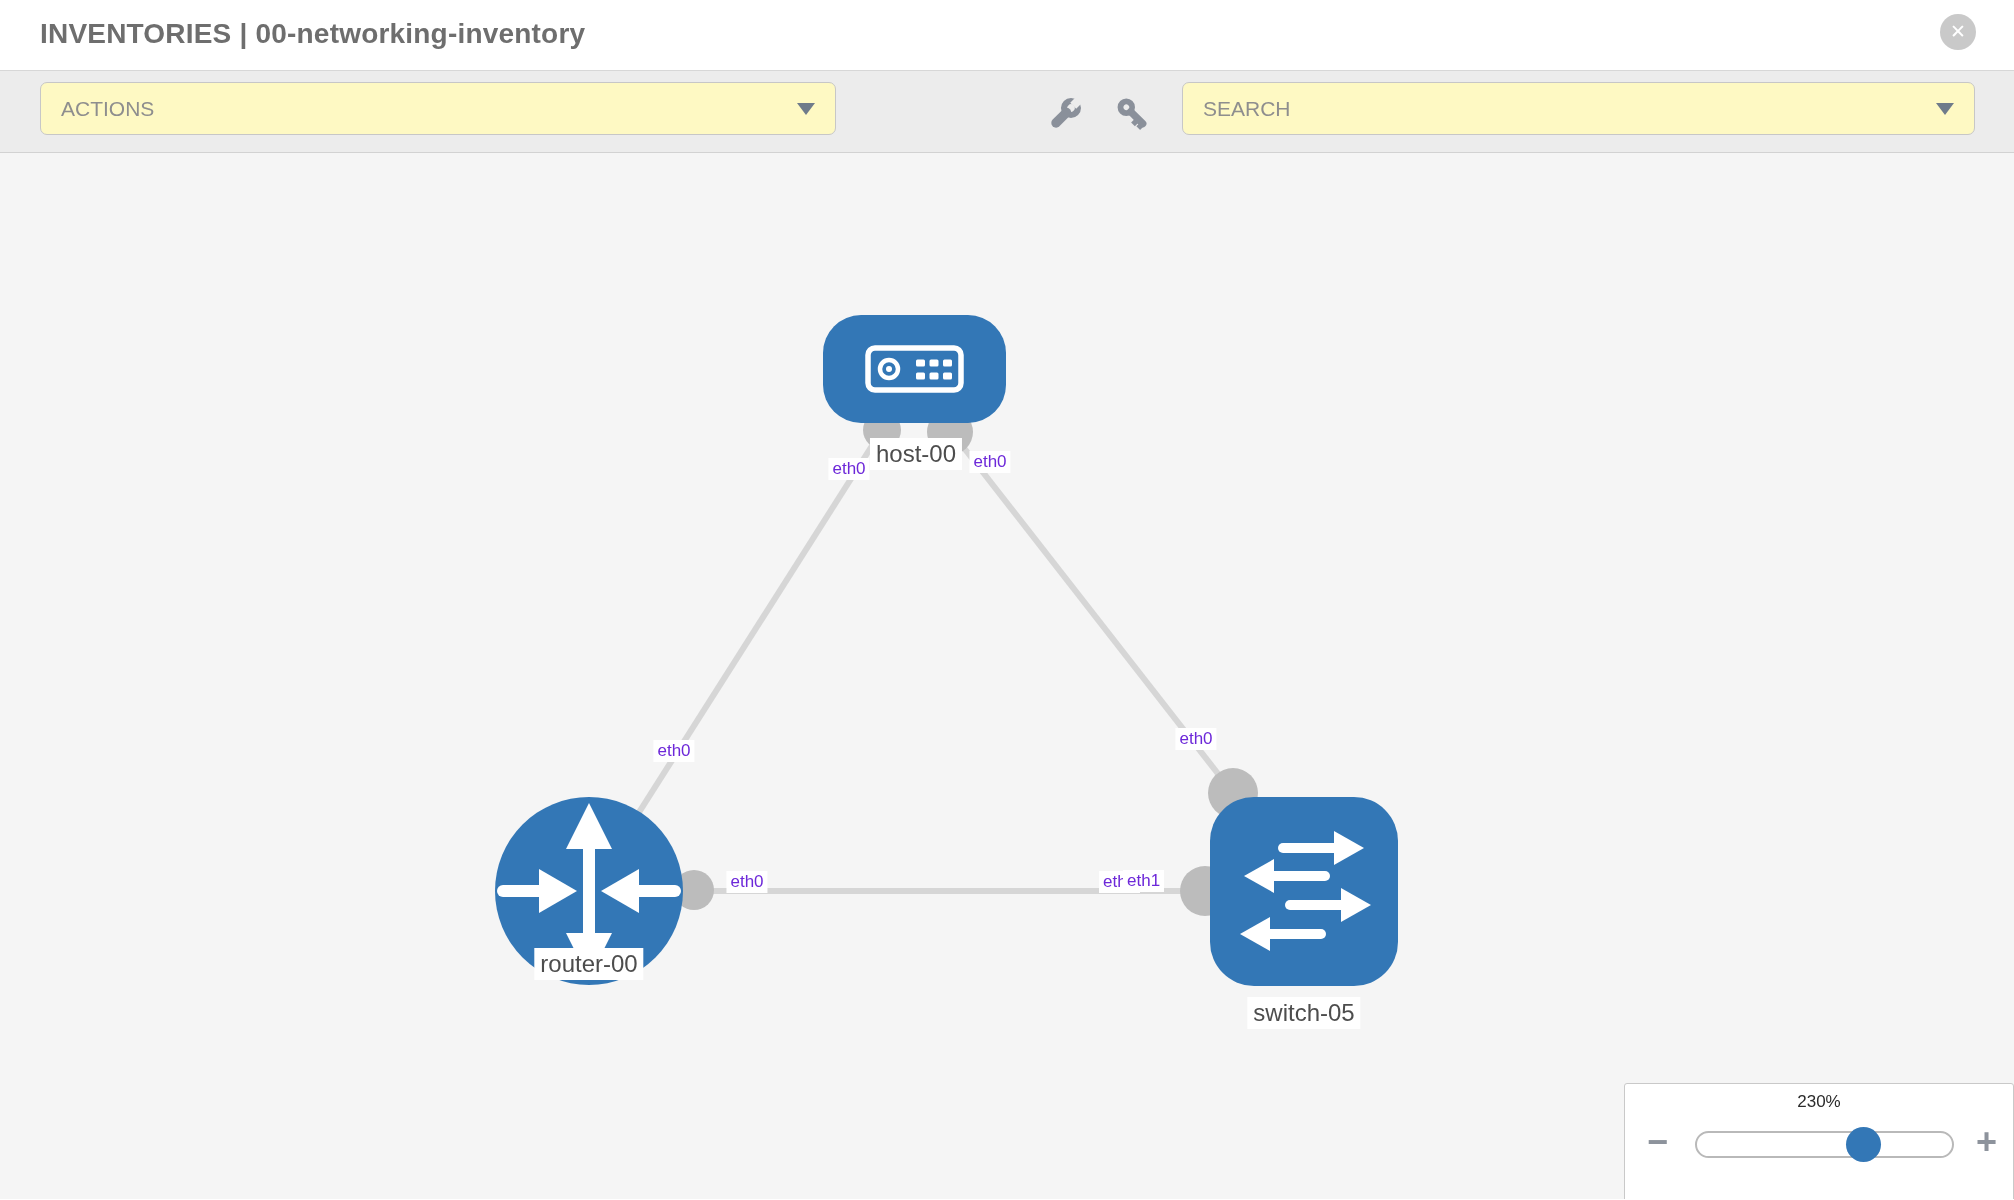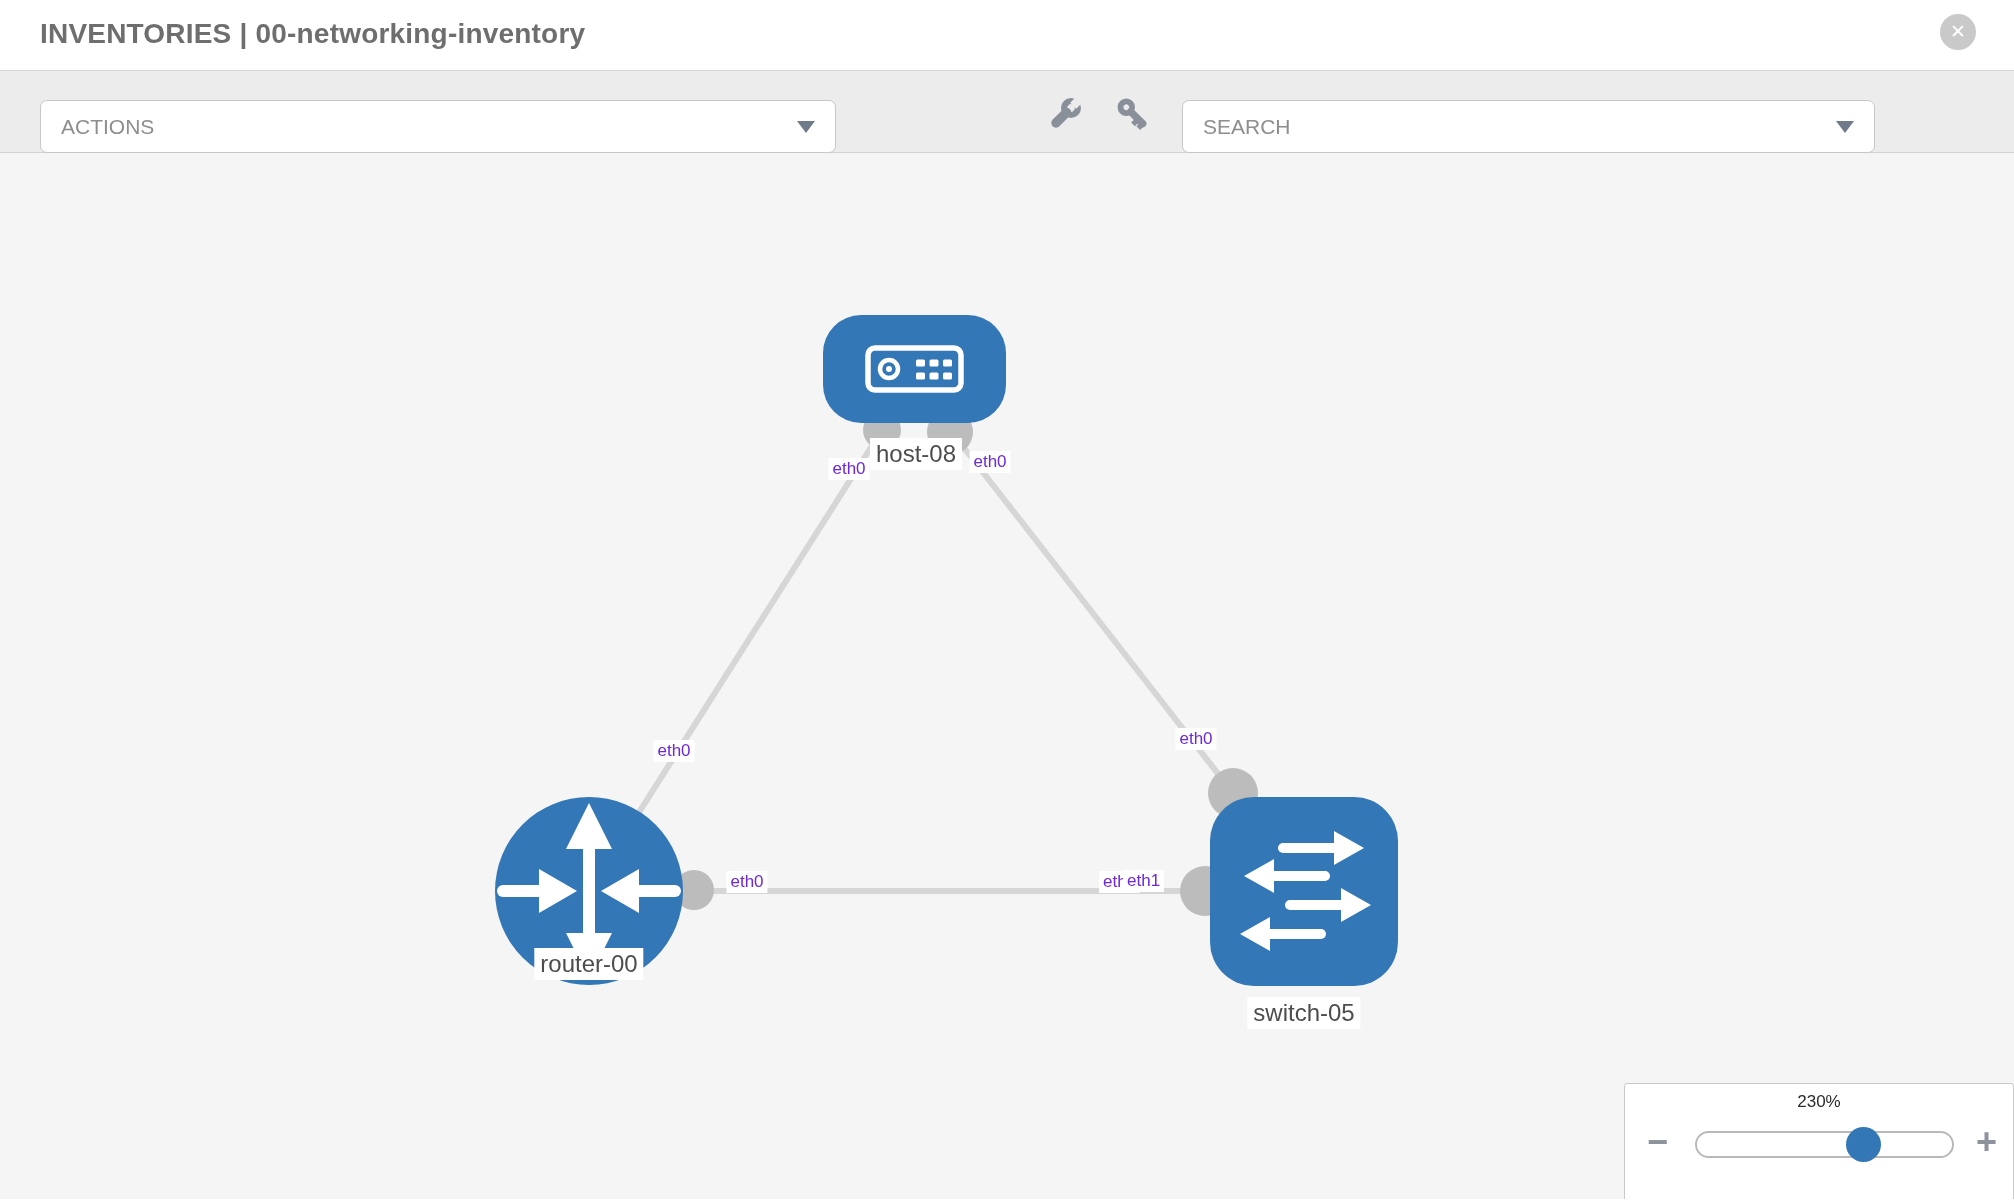--- a/index.html
+++ b/index.html
@@ -6,25 +6,25 @@
   html,body { width:2014px; height:1200px; overflow:hidden; }
   body { font-family:"Liberation Sans","DejaVu Sans",sans-serif; background:#ffffff; position:relative; }
 
   
   .header { position:relative; height:71px; background:#ffffff; border-bottom:1px solid #d7d7d7; }
   .header-title { position:absolute; left:40px; top:0; line-height:68px; font-size:28px; font-weight:bold; color:#6e6e6e; letter-spacing:0.2px; }
   .close-btn { position:absolute; right:38px; top:14px; width:36px; height:36px; border-radius:50%; background:#c9c9c9; color:#ffffff; font-size:19px; font-weight:bold; text-align:center; line-height:36px; cursor:pointer; }
 
   
   .toolbar { position:relative; height:82px; background:#ececec; border-bottom:1px solid #d2d2d2; }
-  .select-box { position:absolute; top:29px; height:53px; background:#ffffff; border:1px solid #c7c7c7; border-radius:7px; display:flex; align-items:center; justify-content:space-between; padding:0 20px; cursor:pointer; }
+  .select-box { position:absolute; top:11px; height:53px; background:#fef9c3; border:1px solid #c7c7c7; border-radius:7px; display:flex; align-items:center; justify-content:space-between; padding:0 20px; cursor:pointer; }
   .select-box .select-label { font-size:21px; color:#8e8e8e; }
   .caret { width:0; height:0; border-left:9px solid transparent; border-right:9px solid transparent; border-top:12px solid #6f7b8a; }
   .actions-box { left:40px; width:796px; }
-  .search-box { left:1182px; width:693px; }
+  .search-box { left:1182px; width:793px; }
   .tool-icon { position:absolute; top:24px; width:38px; height:38px; cursor:pointer; }
   .wrench { left:1046px; }
   .key { left:1114px; }
 
   
   .canvas { position:relative; height:1046px; background:#f5f5f5; overflow:hidden; }
   .topology-svg { position:absolute; left:0; top:0; }
 
   .canvas-label { position:absolute; background:#ffffff; color:#6d28d9; white-space:nowrap; }
   .node-label { font-size:24px; color:#4d4d4d; padding:2px 6px; transform:translate(-50%,-50%); z-index:3; }
@@ -128,21 +128,21 @@
         <line x1="1325" y1="723" x2="1272" y2="723"></line>
         <polygon points="1244,723 1274,706 1274,740" stroke="none"></polygon>
         <line x1="1290" y1="752" x2="1343" y2="752"></line>
         <polygon points="1371,752 1341,735 1341,769" stroke="none"></polygon>
         <line x1="1321" y1="781" x2="1268" y2="781"></line>
         <polygon points="1240,781 1270,764 1270,798" stroke="none"></polygon>
       </g>
     </g>
   </svg>
 
-  <div class="canvas-label node-label" style="left:916px; top:301px;">host-08</div>
+  <div class="canvas-label node-label" style="left:916px; top:301px;">host-00</div>
   <div class="canvas-label node-label" style="left:589px; top:811px;">router-00</div>
   <div class="canvas-label node-label" style="left:1304px; top:860px;">switch-05</div>
 
   <div class="canvas-label iface-label iface-centered" style="left:849px;  top:316px;">eth0</div>
   <div class="canvas-label iface-label iface-centered" style="left:990px;  top:309px;">eth0</div>
   <div class="canvas-label iface-label iface-centered" style="left:674px;  top:598px;">eth0</div>
   <div class="canvas-label iface-label iface-centered" style="left:1196px; top:586px;">eth0</div>
   <div class="canvas-label iface-label iface-centered" style="left:747px;  top:729px;">eth0</div>
   <div class="canvas-label iface-label" style="left:1099px; top:718px; z-index:2;">eth0</div>
   <div class="canvas-label iface-label" style="left:1123px; top:717px; z-index:3;text-align:right;">eth1</div>

